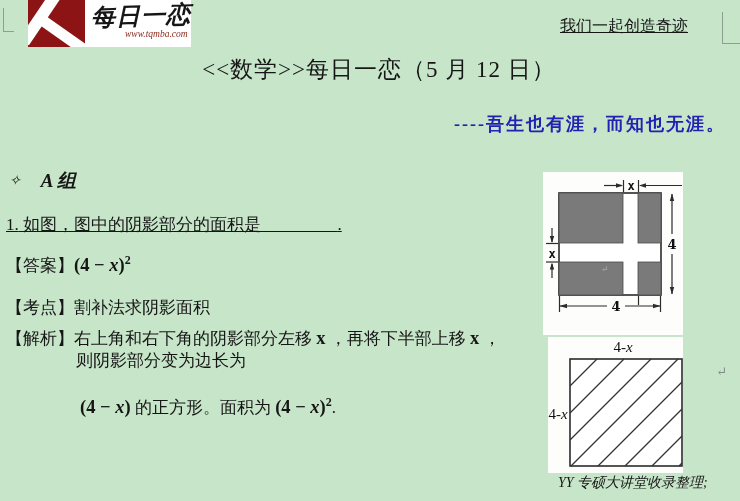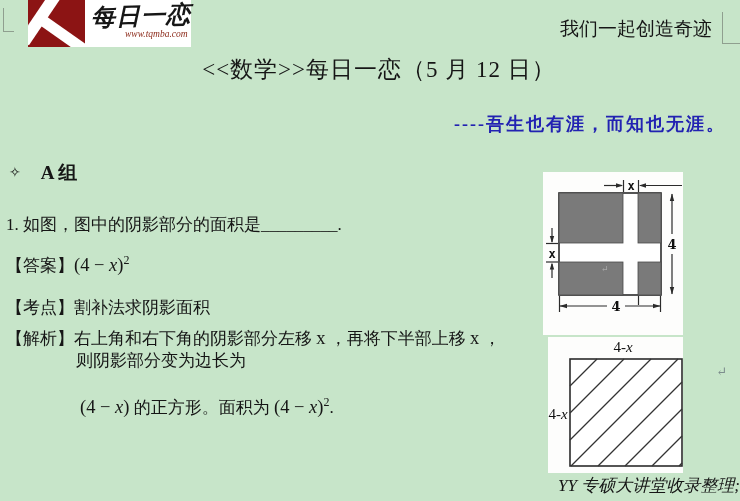--- a/index.html
+++ b/index.html
@@ -11,57 +11,57 @@
   }
   
   .mark{position:absolute;background:#8f9f8f;}
   
   .logo-box{position:absolute;left:28px;top:0;width:163px;height:47px;background:#ffffff;display:flex;}
   .logo-square{width:57px;height:47px;flex:0 0 auto;}
   .logo-texts{position:relative;flex:1;}
   .logo-brand{position:absolute;left:6px;top:0px;font-size:24px;font-weight:bold;font-style:italic;letter-spacing:1px;white-space:nowrap;transform:rotate(-2deg);}
   .logo-url{position:absolute;left:12px;top:29px;font-size:9.5px;font-style:italic;color:#8c2a1a;white-space:nowrap;margin-left:28px;}
   
-  .slogan{position:absolute;left:560px;top:16px;font-size:19px;white-space:nowrap;}
+  .slogan{position:absolute;left:560px;top:16px;font-size:16px;white-space:nowrap;text-decoration:underline;}
   
   .title{position:absolute;left:0;top:54px;width:740px;text-align:center;font-size:23px;letter-spacing:1px;white-space:nowrap;margin-left:9px;}
   
   .motto{position:absolute;right:14px;top:112px;font-size:18px;font-weight:bold;color:#2222b2;letter-spacing:2px;white-space:nowrap;}
   
-  .section{position:absolute;left:9px;top:160px;font-size:19px;font-weight:bold;white-space:nowrap;}
+  .section{position:absolute;left:9px;top:168px;font-size:19px;font-weight:bold;white-space:nowrap;font-style:italic;}
   .section .bullet{font-size:14px;font-weight:normal;vertical-align:2px;margin-right:20px;}
   
   .bline{position:absolute;font-size:17px;white-space:nowrap;}
-  .q{left:6px;top:213px;}
+  .q{left:6px;top:213px;text-decoration:underline;}
   .ans{left:6px;top:253px;}
   .kp{left:6px;top:296px;}
   .sol1{left:6px;top:327px;}
   .sol2{left:76px;top:349px;}
   .sol3{left:80px;top:395px;}
-  .math{font-size:18.5px;}
+  .math{font-size:18.5px;font-weight:bold;}
   .math .var{font-style:italic;}
   .math sup{font-size:12px;}
   .blank{letter-spacing:0;}
   
   .figsvg{position:absolute;background:#fdfdfc;}
   .fig1{left:543px;top:172px;}
   .fig2{left:548px;top:337px;}
   .sq{fill:#ffffff;stroke:#2b2b2b;stroke-width:1.6;}
   .gray{fill:#7a7a7a;stroke:#4a4a4a;stroke-width:0.8;}
   .dim{stroke:#2b2b2b;stroke-width:1.2;}
   .hatch{stroke:#333333;stroke-width:1.3;}
   .arr{fill:#2b2b2b;}
   .flab{font-size:12px;font-weight:bold;font-family:"DejaVu Sans Mono",monospace;fill:#111;}
   .flab4{font-size:13px;font-weight:bold;font-family:"DejaVu Serif",serif;fill:#111;}
   .flab2{font-size:15px;fill:#111;font-family:"Liberation Serif",serif;}
   .flab2i{font-size:15px;fill:#111;font-style:italic;font-family:"Liberation Serif",serif;}
   .fret{font-size:9px;fill:#a8a8a8;}
   .pilcrow{position:absolute;left:716px;top:364px;font-size:13px;color:#7d8d8d;}
   
-  .footer{position:absolute;left:558px;top:474px;font-size:17px;font-style:italic;white-space:nowrap;}
+  .footer{position:absolute;left:558px;top:474px;font-size:14px;font-style:italic;white-space:nowrap;}
 </style>
 </head>
 <body>
 
 <div class="page">
 
   <div>
     <div class="mark" style="left:3px;top:8px;width:1px;height:23px;"></div>
     <div class="mark" style="left:3px;top:31px;width:11px;height:1px;"></div>
   </div>

